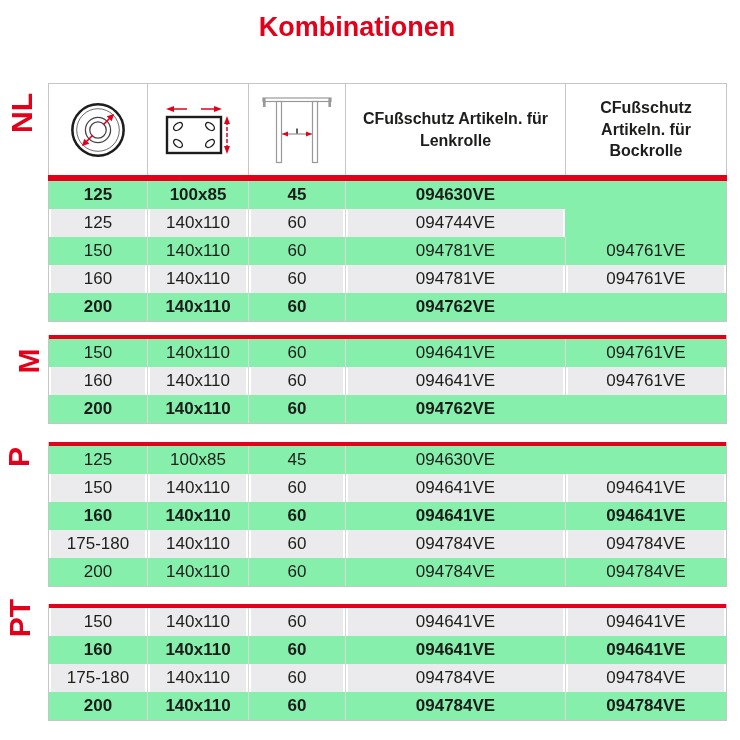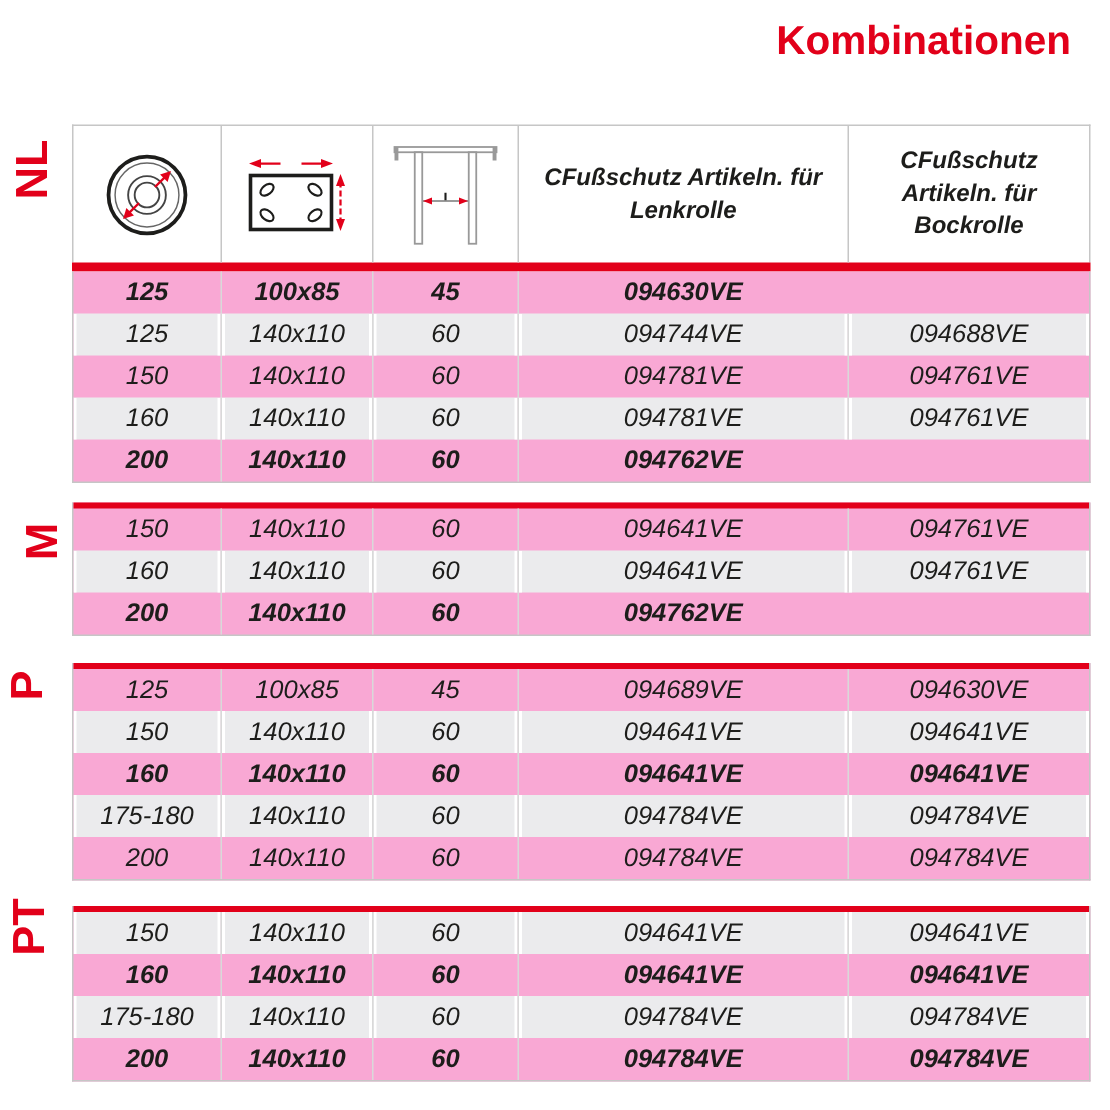--- a/index.html
+++ b/index.html
@@ -11,39 +11,39 @@
   }
   *{box-sizing:border-box;}
   html,body{margin:0;padding:0;}
   body{
     width:740px;height:740px;position:relative;background:#fff;
     font-family:"Liberation Sans", sans-serif;color:var(--text);
     overflow:hidden;
   }
   .title{
     position:absolute;top:12px;left:0;right:26px;margin:0;
-    text-align:right;font-size:27px;font-weight:bold;color:var(--red);
+    text-align:center;font-size:27px;font-weight:bold;color:var(--red);
   }
   .table-wrap{position:absolute;left:48px;top:83px;width:679px;}
-  .grid{display:grid;grid-template-columns:98px 101px 97px 220px 161px;font-style:italic;}
+  .grid{display:grid;grid-template-columns:98px 101px 97px 220px 161px;}
   .header-row{
     height:92px;border:1px solid var(--border);border-bottom:none;background:#fff;
   }
   .hcell{
     display:flex;align-items:center;justify-content:center;
     border-left:1px solid var(--border);
   }
   .hcell:first-child{border-left:none;}
   .htext{
     font-weight:bold;font-size:16px;line-height:1.35;text-align:center;padding:0 8px;
   }
   .red-line{width:100%;background:var(--red);}
   .red-line.thick{height:6px;}
   .red-line.thin{height:4px;}
-  .section{border:1px solid var(--border);border-top:none;background:#f9a8d4;}
+  .section{border:1px solid var(--border);border-top:none;background:#86efac;}
   .section:first-of-type .red-line.thin{display:none;}
   .section:nth-of-type(2){margin-top:13px;}
   .section:nth-of-type(3){margin-top:18px;}
   .section:nth-of-type(4){margin-top:17px;}
   .row{height:28px;}
   .cell{
     display:flex;align-items:center;justify-content:center;
     font-size:17px;border-left:1px solid var(--cellline);
     white-space:nowrap;
   }
@@ -130,21 +130,20 @@
     <div class="cell">100x85</div>
     <div class="cell">45</div>
     <div class="cell">094630VE</div>
   </div>
 
   <div class="row grid shaded">
     <div class="cell">125</div>
     <div class="cell">140x110</div>
     <div class="cell">60</div>
     <div class="cell">094744VE</div>
-    <div class="cell">094688VE</div>
   </div>
 
   <div class="row grid">
     <div class="cell">150</div>
     <div class="cell">140x110</div>
     <div class="cell">60</div>
     <div class="cell">094781VE</div>
     <div class="cell">094761VE</div>
   </div>
 
@@ -193,21 +192,20 @@
 </div>
   </section>
 
   <section class="section">
     <div class="red-line thin"></div>
     <div class="rows">
   <div class="row grid">
     <div class="cell">125</div>
     <div class="cell">100x85</div>
     <div class="cell">45</div>
-    <div class="cell">094689VE</div>
     <div class="cell">094630VE</div>
   </div>
 
   <div class="row grid shaded">
     <div class="cell">150</div>
     <div class="cell">140x110</div>
     <div class="cell">60</div>
     <div class="cell">094641VE</div>
     <div class="cell">094641VE</div>
   </div>

